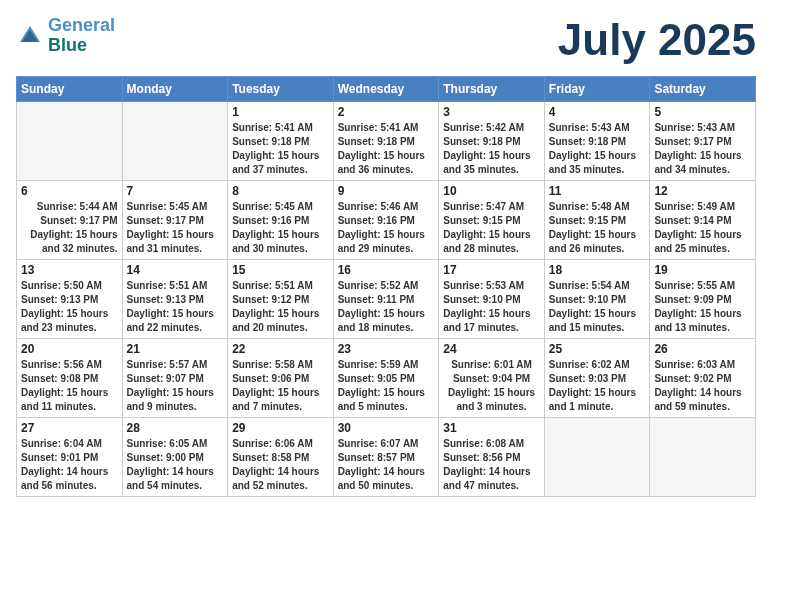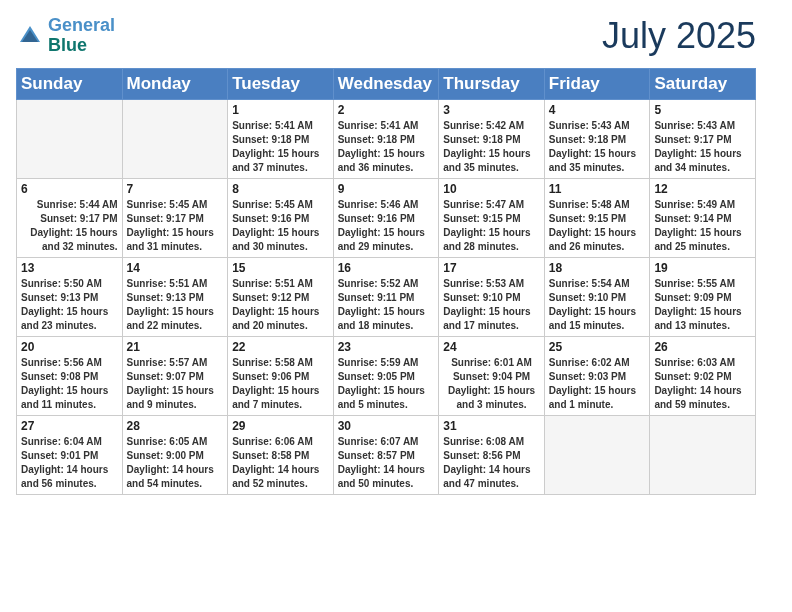--- a/index.html
+++ b/index.html
@@ -35,38 +35,38 @@
     }
     .logo-icon {
       width: 28px;
       height: 28px;
       margin-right: 4px;
     }
     .title-block {
       text-align: right;
     }
     .month-title {
-      font-size: 36px;
-      font-weight: normal;
+      font-size: 44px;
+      font-weight: bold;
       color: #1a3a5c;
       line-height: 1.1;
     }
     .location {
       font-size: 16px;
       color: #333;
     }
     .calendar {
       width: 100%;
       border-collapse: collapse;
       border: 1px solid #bbb;
     }
     .calendar th {
       background: #4a7fc1;
       color: #fff;
-      font-size: 17px;
+      font-size: 12px;
       font-weight: bold;
       padding: 5px 4px;
       border: 1px solid #6090cc;
       text-align: left;
     }
     .calendar td {
       border: 1px solid #ccc;
       vertical-align: top;
       padding: 3px 4px;
       width: calc(100% / 7);

